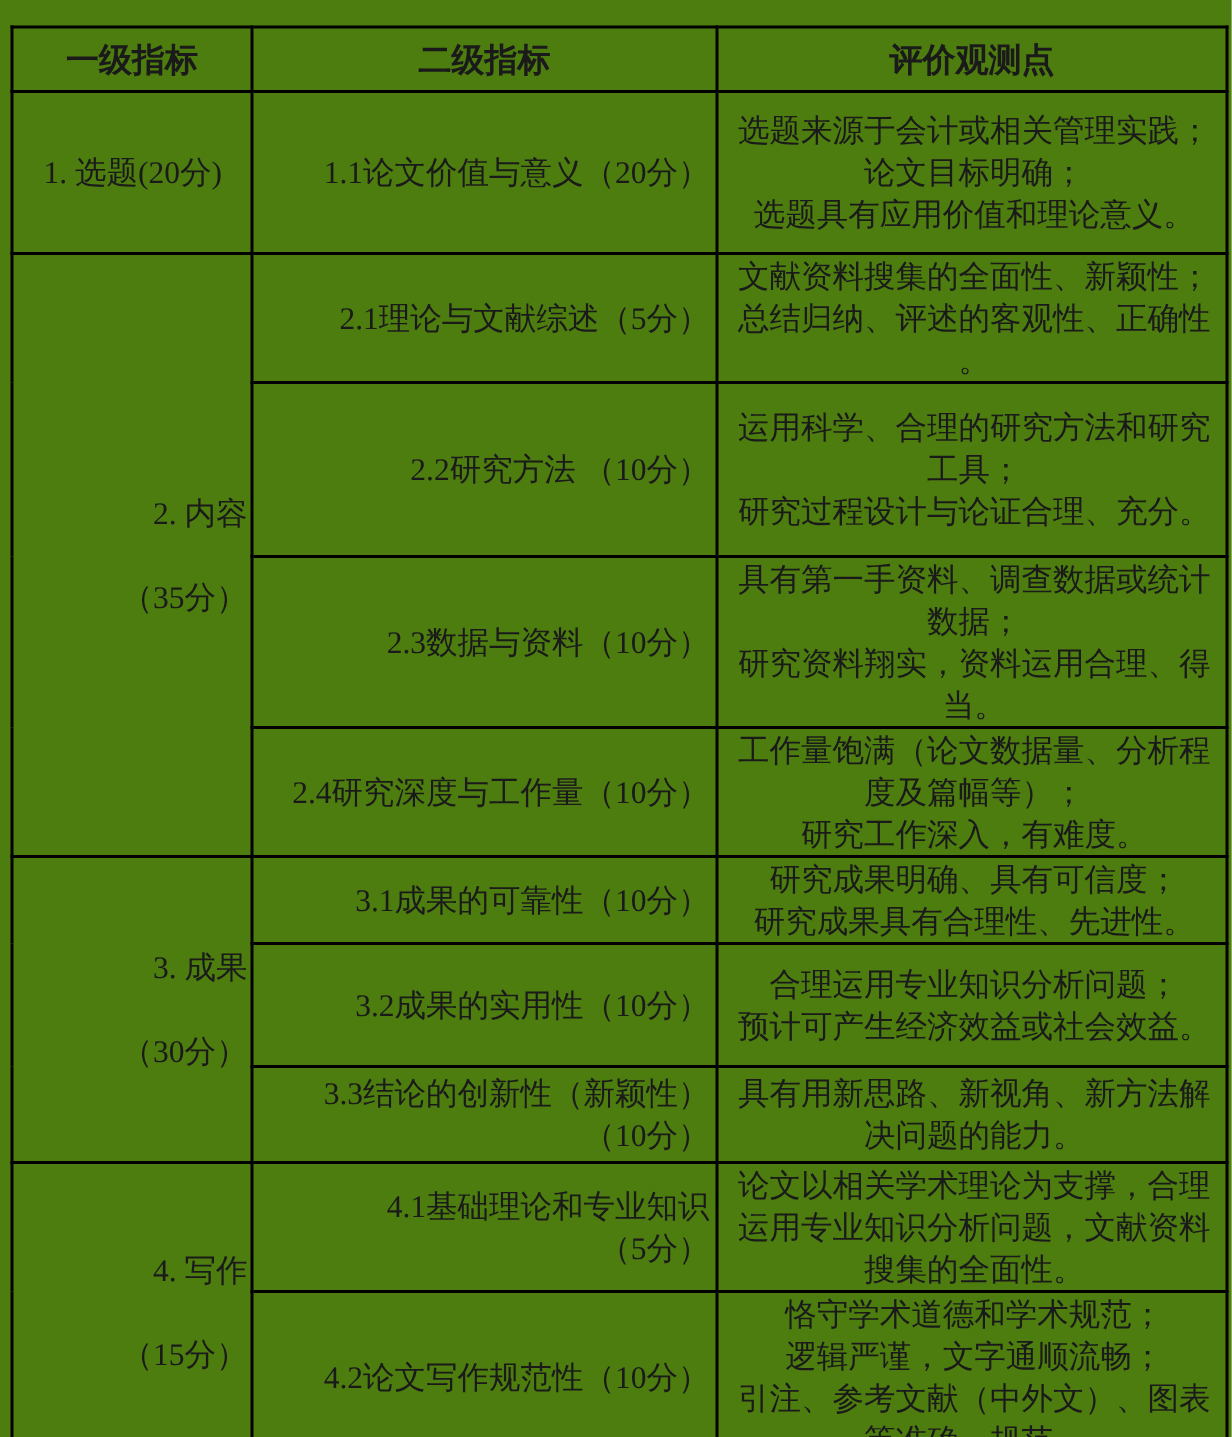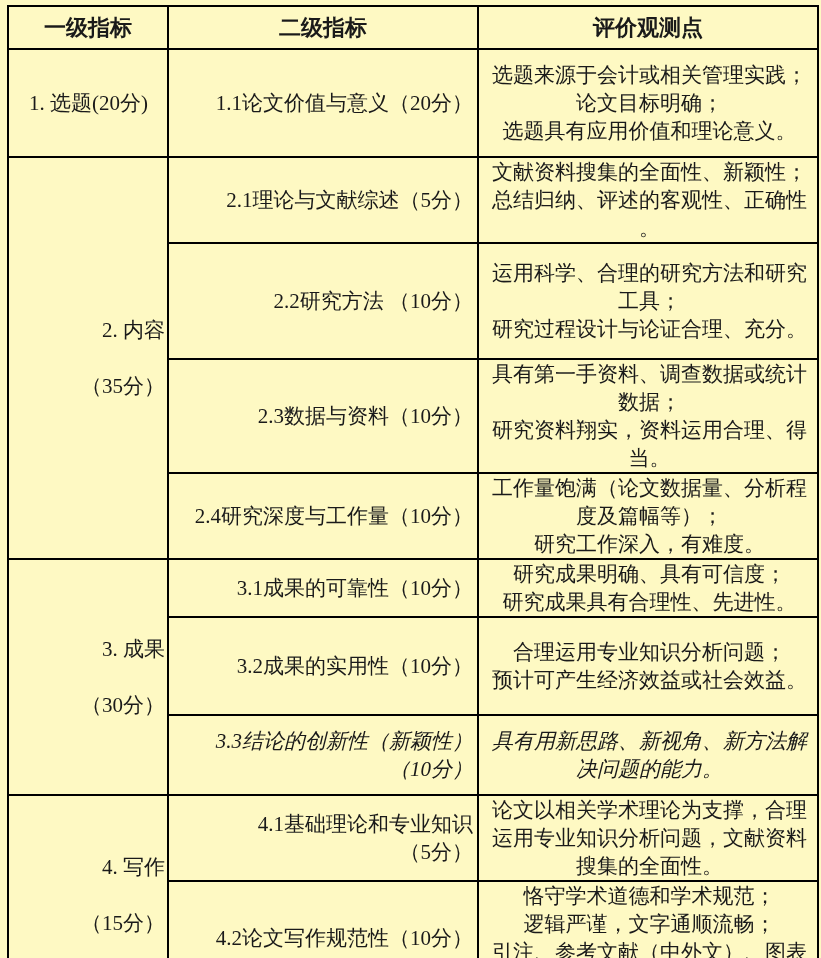--- a/index.html
+++ b/index.html
@@ -6,23 +6,23 @@
     margin: 0;
     padding: 0;
     width: 821px;
     height: 958px;
     background: #ffffff;
     overflow: hidden;
   }
   .page {
     width: 821px;
     height: 958px;
-    background: #fef9c3;
+    background: #4d7c0f;
     box-sizing: border-box;
-    padding: 5px 4px 0 7px;
+    padding: 17px 4px 0 7px;
     font-family: "Liberation Serif", "DejaVu Serif", serif;
     color: #1a1a1a;
   }
   table.rubric {
     border-collapse: collapse;
     table-layout: fixed;
     width: 810px;
   }
   table.rubric col.c1col { width: 160px; }
   table.rubric col.c2col { width: 310px; }
@@ -117,26 +117,26 @@
     </tr>
 
     <tr style="height:57px;">
       <td class="c1" rowspan="3">3. 成果
 
 （30分）</td>
       <td class="c2">3.1成果的可靠性（10分）</td>
       <td class="c3">研究成果明确、具有可信度；
 研究成果具有合理性、先进性。</td>
     </tr>
-    <tr style="height:98px;">
+    <tr style="height:82px;">
       <td class="c2">3.2成果的实用性（10分）</td>
       <td class="c3">合理运用专业知识分析问题；
 预计可产生经济效益或社会效益。</td>
     </tr>
-    <tr style="height:80px;font-style:italic;">
+    <tr style="height:64px;">
       <td class="c2">3.3结论的创新性（新颖性）
 （10分）</td>
       <td class="c3">具有用新思路、新视角、新方法解决问题的能力。</td>
     </tr>
 
     <tr style="height:82px;">
       <td class="c1" rowspan="2">4. 写作
 
 （15分）</td>
       <td class="c2">4.1基础理论和专业知识

